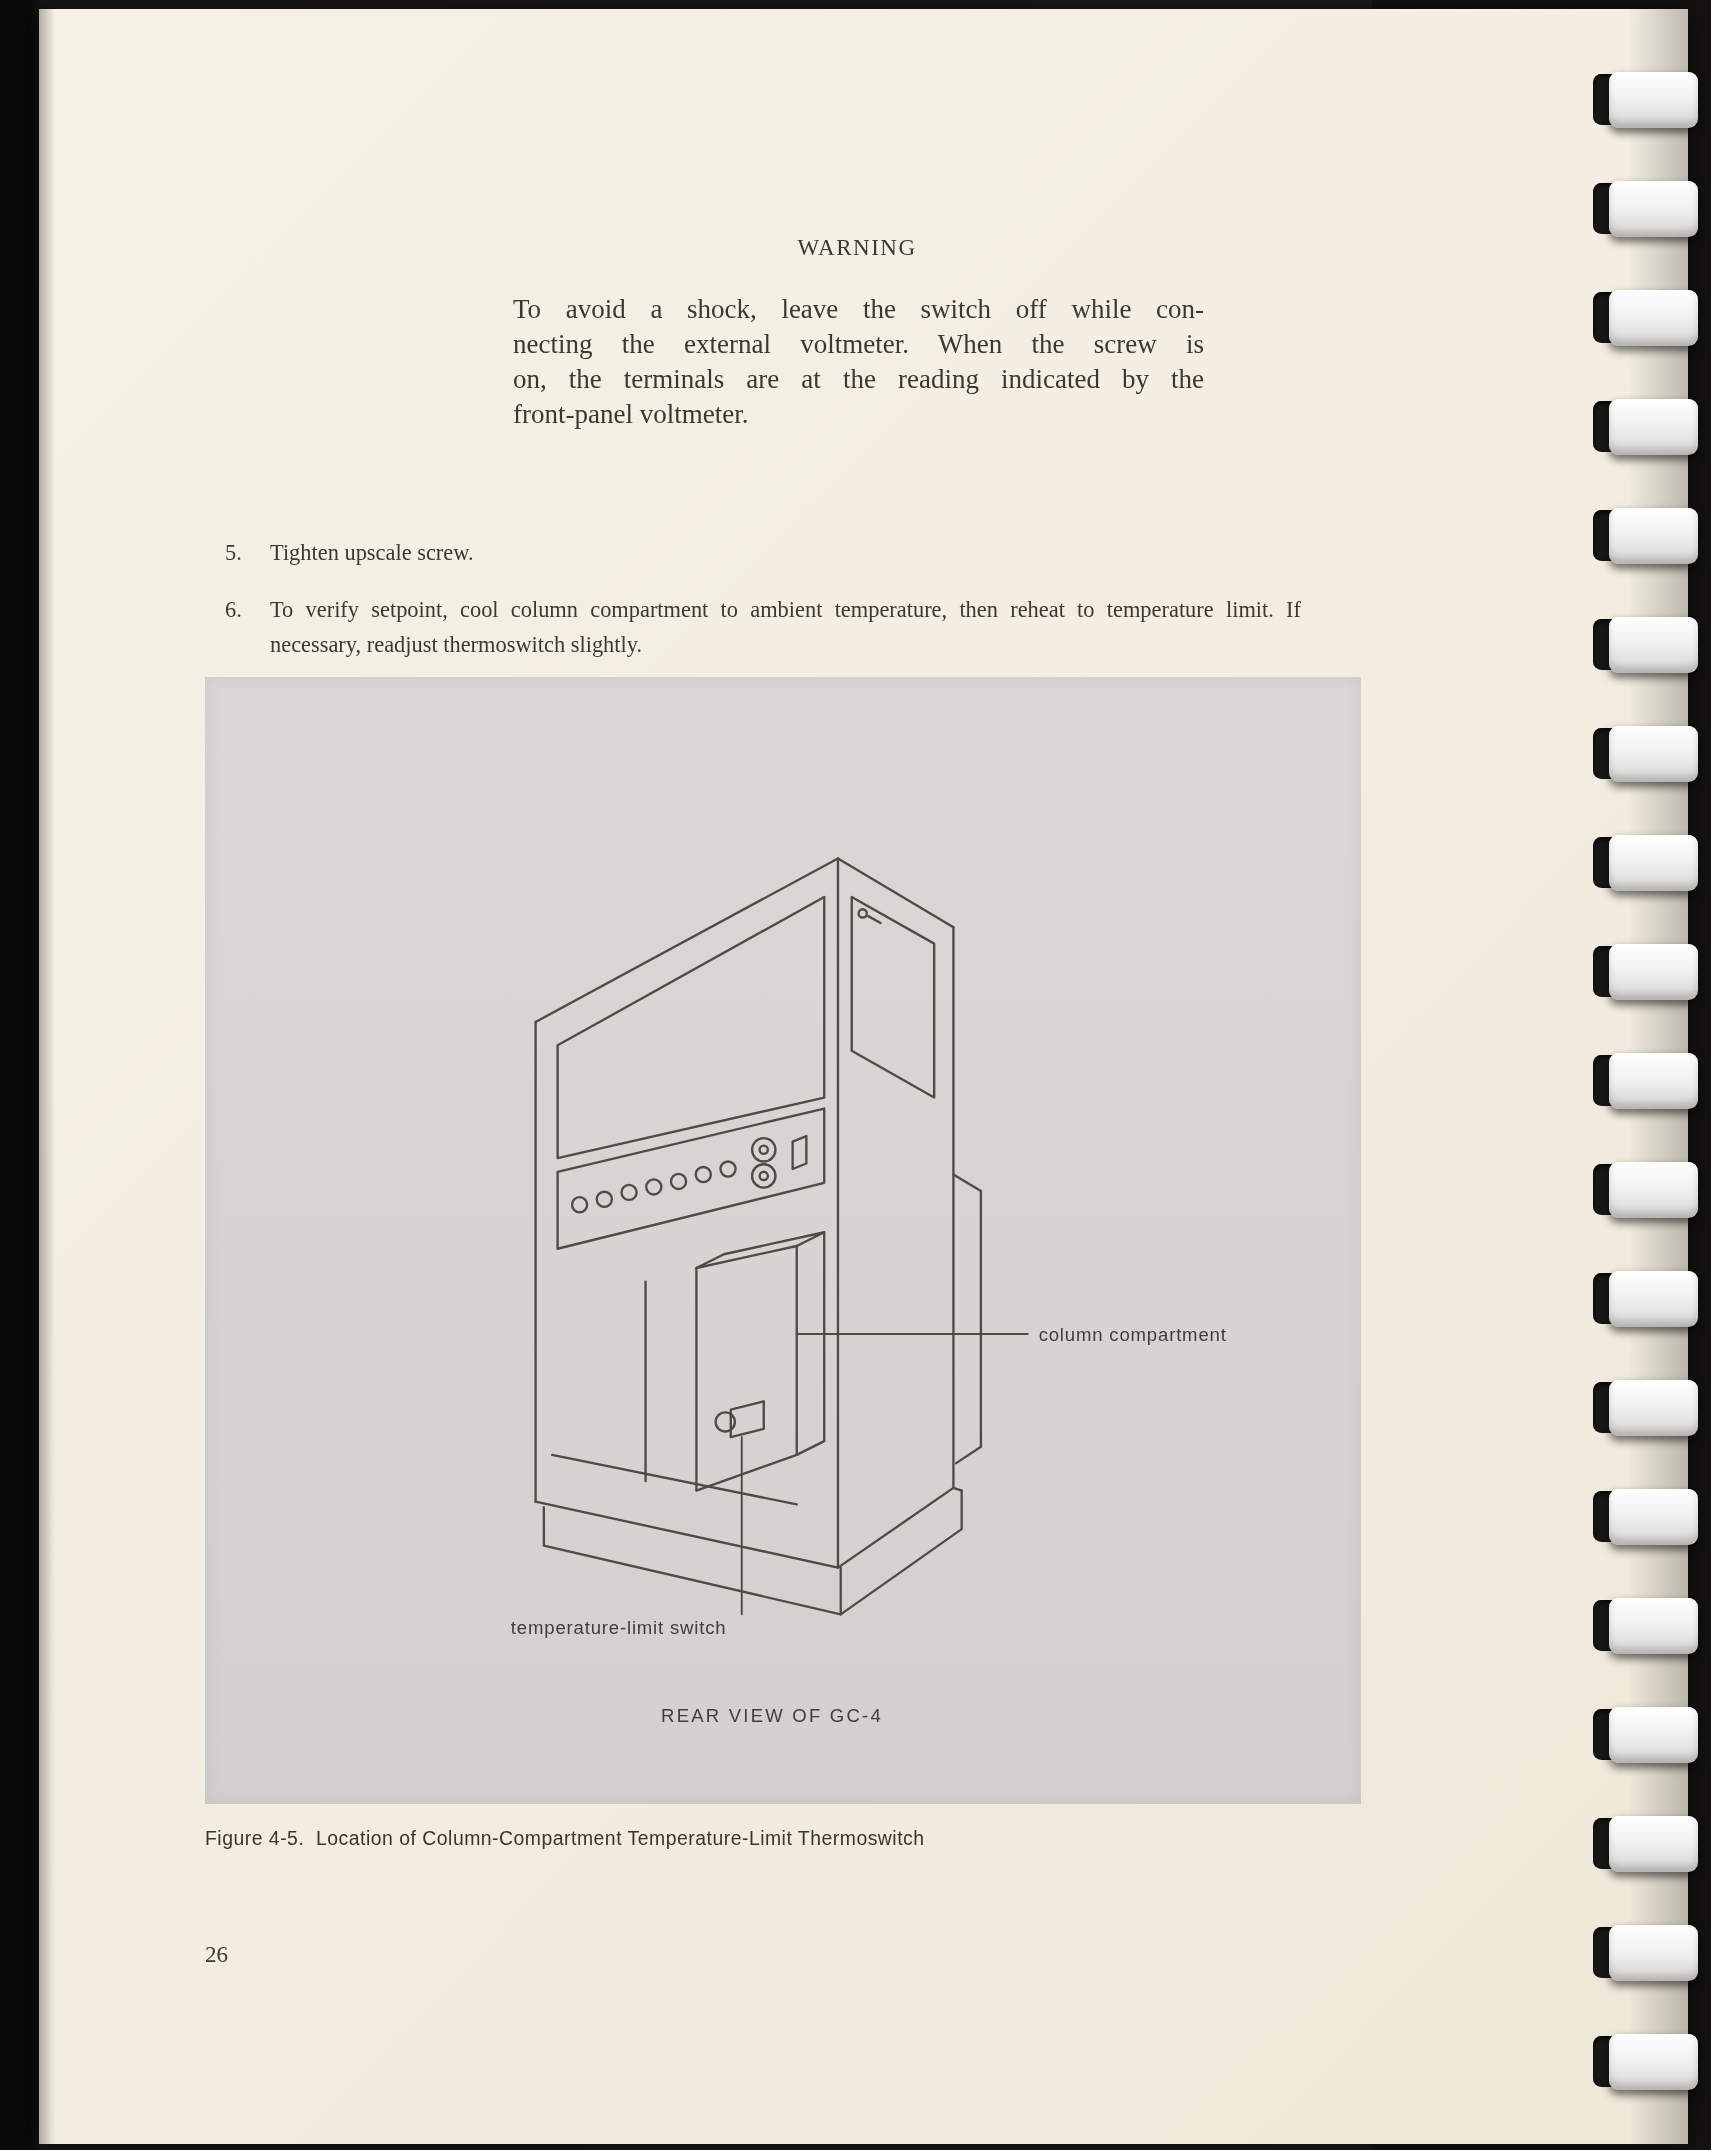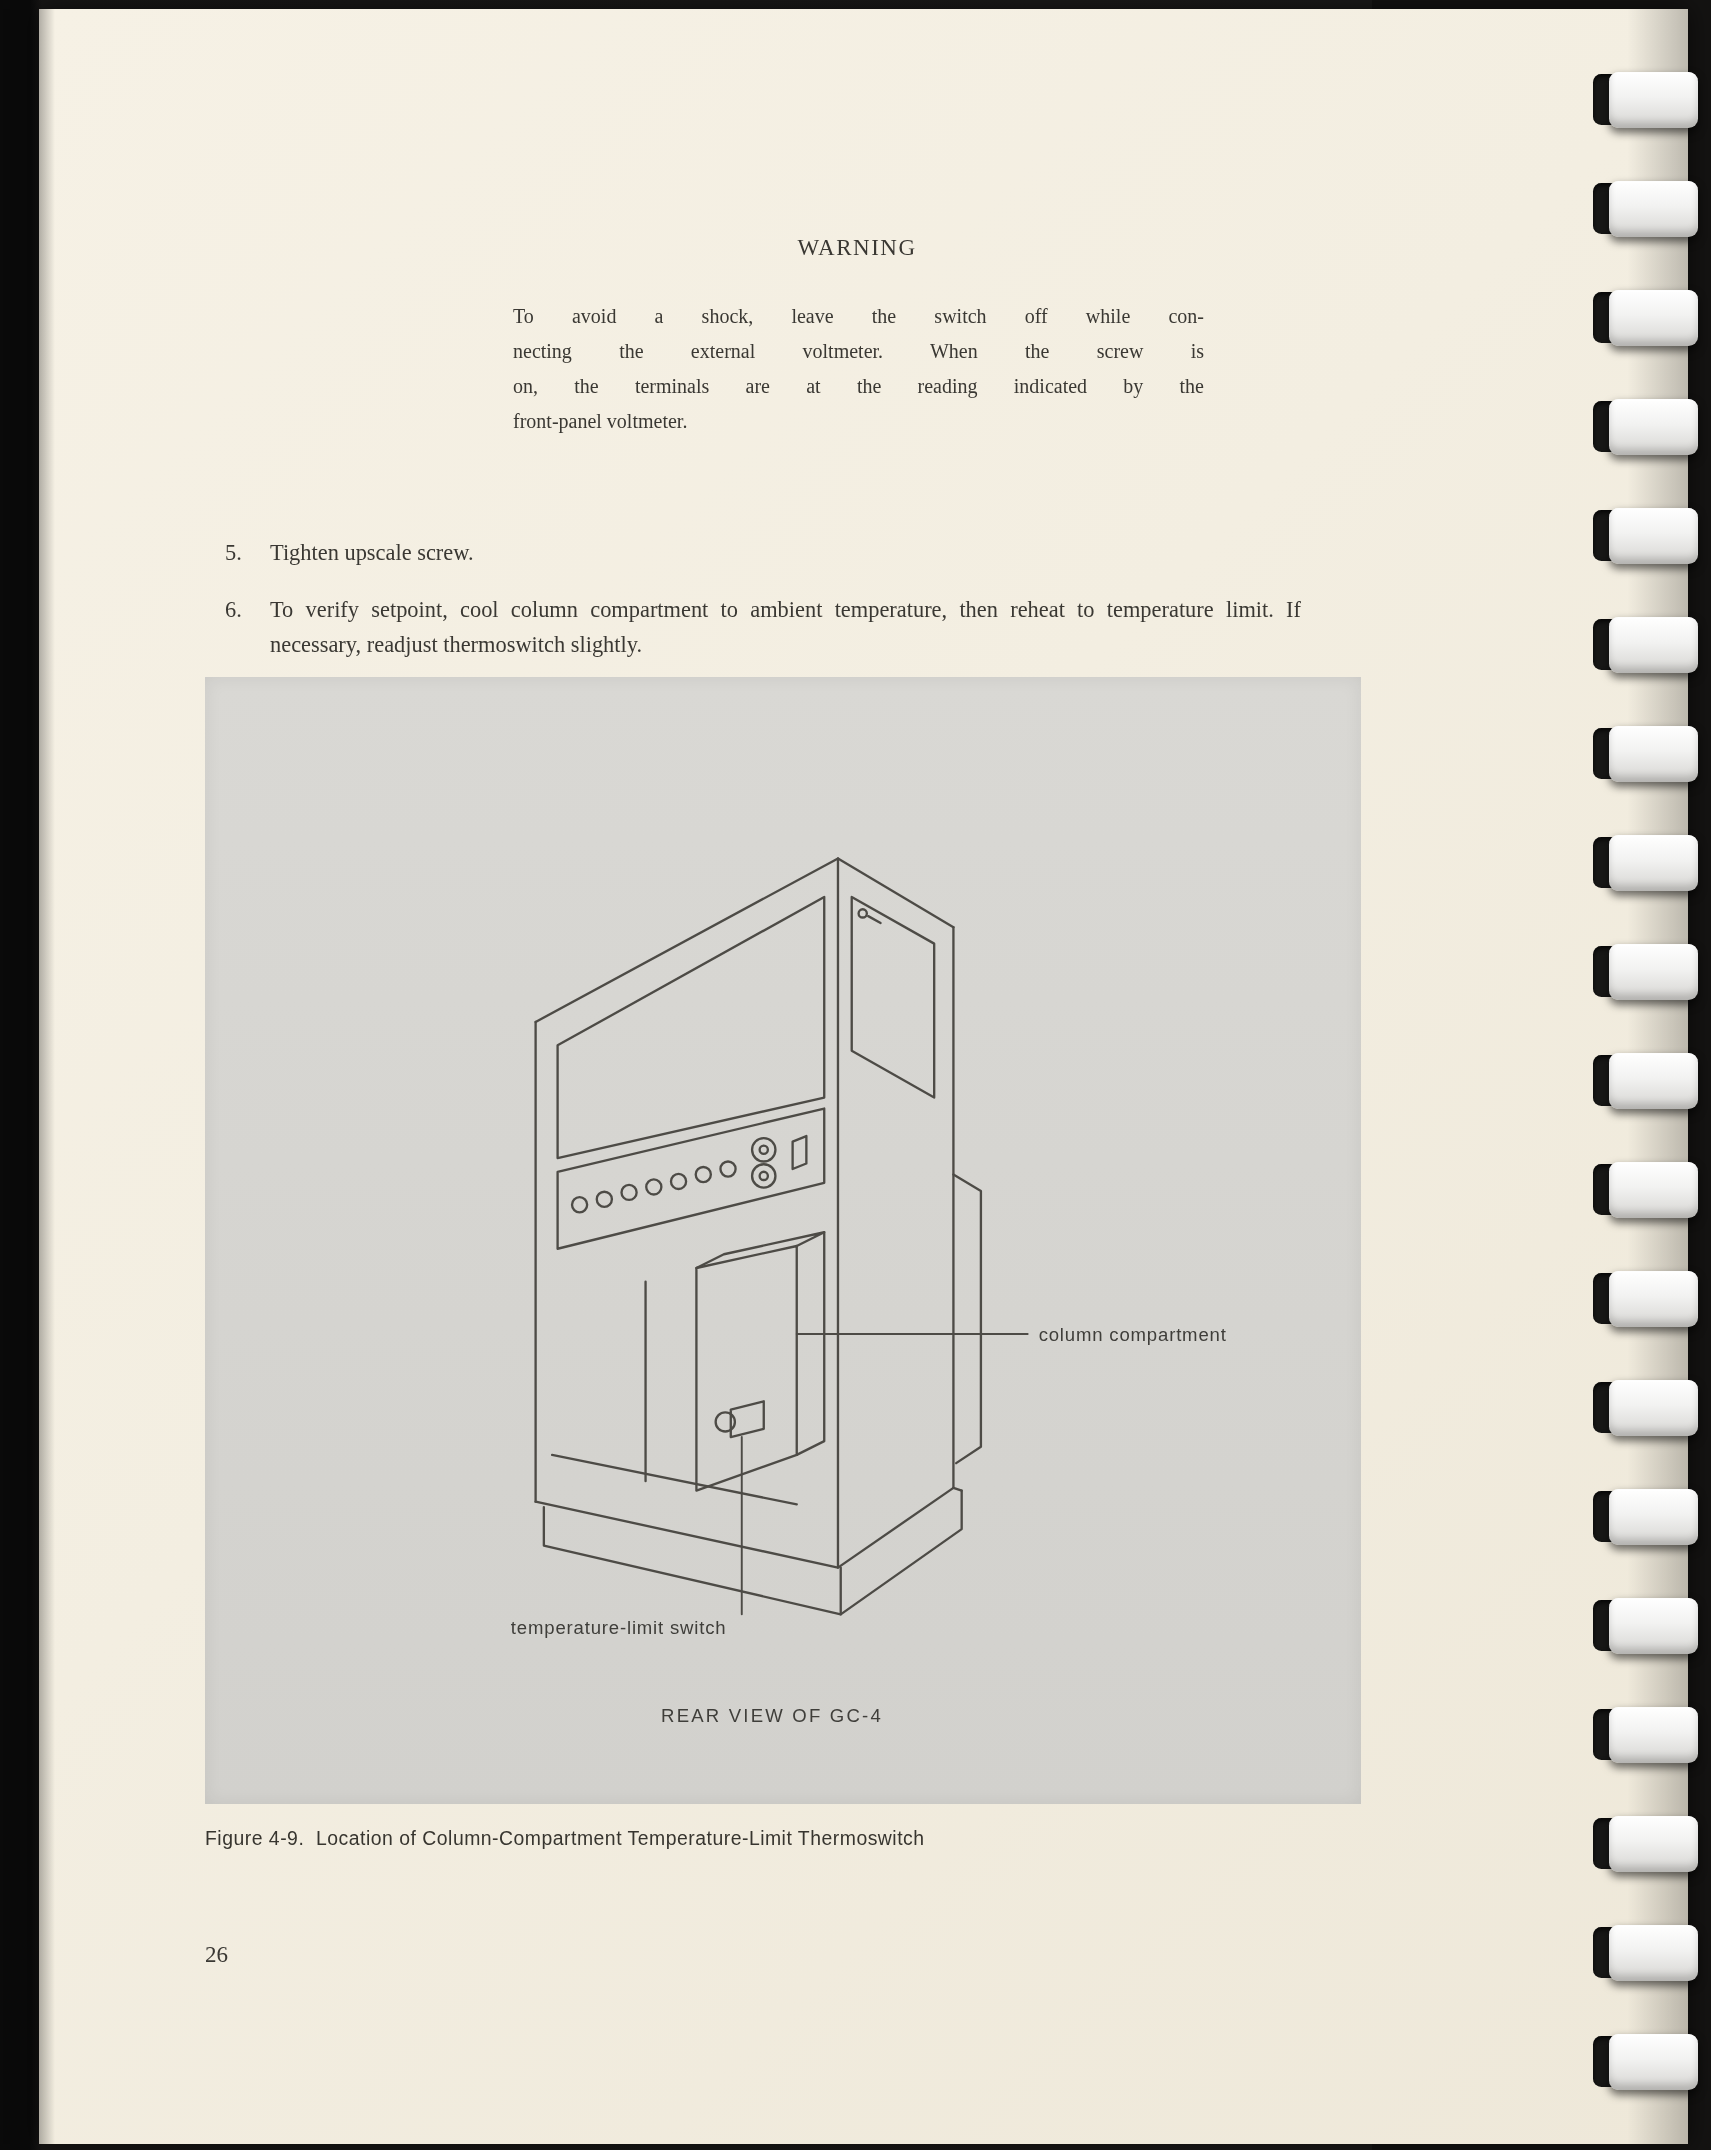--- a/index.html
+++ b/index.html
@@ -51,23 +51,23 @@
     margin: 0;
     font-size: 23px;
     font-weight: normal;
     letter-spacing: 1.5px;
     text-align: center;
     color: #3a3833;
   }
   .warning-body {
     position: absolute;
     left: 474px;
-    top: 290px;
+    top: 283px;
     width: 691px;
-    font-size: 20px;
+    font-size: 27px;
     line-height: 35px;
     color: #3a3833;
   }
   .warning-line.just {
     text-align: justify;
     text-align-last: justify;
   }
   .para {
     position: absolute;
     left: 230px;
@@ -252,21 +252,21 @@
           <path d="M390 553 L390 682" stroke-width="1.4"></path>
         </g>
         <g font-family="Liberation Sans, sans-serif" font-size="13.5" fill="#3f3e3a" letter-spacing="0.6">
           <text x="606" y="483">column compartment</text>
           <text x="222" y="696">temperature-limit switch</text>
           <text x="412" y="760" text-anchor="middle" letter-spacing="1.6">REAR VIEW OF GC-4</text>
         </g>
       </svg>
     </div>
 
-    <div class="figure-caption">Figure 4-9.  Location of Column-Compartment Temperature-Limit Thermoswitch</div>
+    <div class="figure-caption">Figure 4-5.  Location of Column-Compartment Temperature-Limit Thermoswitch</div>
 
     <div class="page-number">26</div>
 
   </div>
 
   <div class="binding-rail">
       <div class="loop">
         <span class="slot"></span>
         <span class="tab"></span>
       </div>

